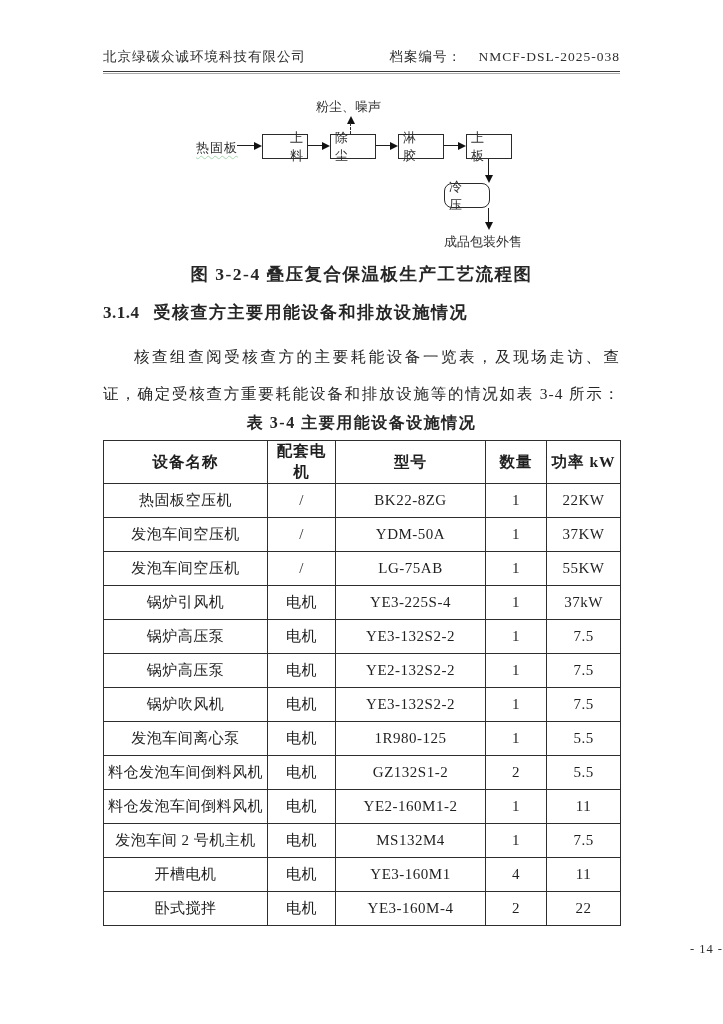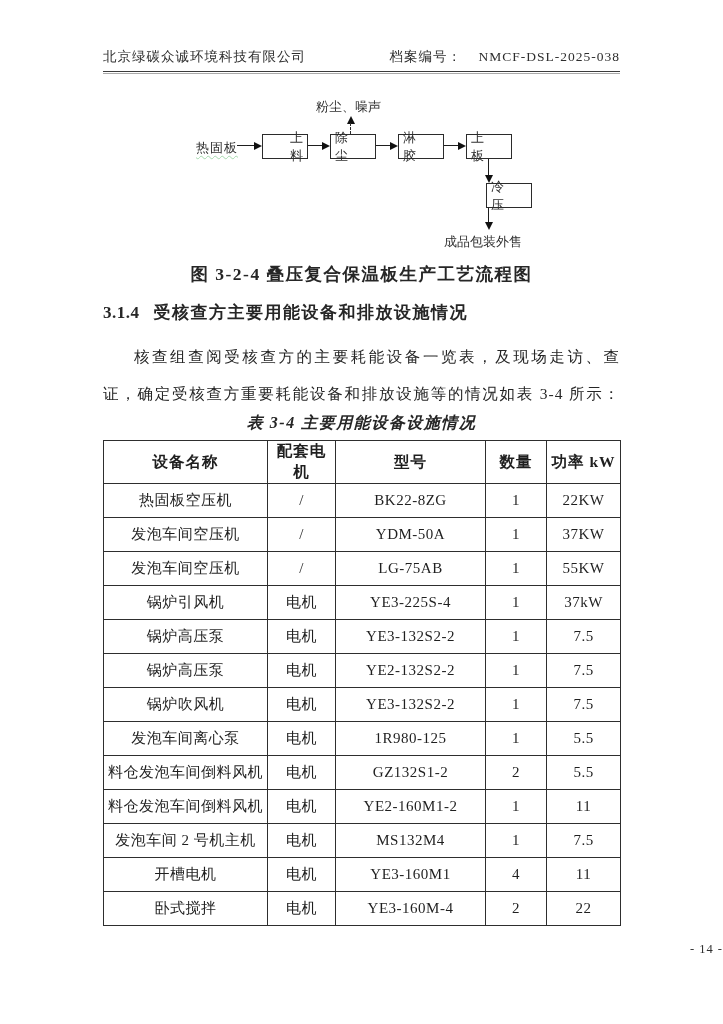--- a/index.html
+++ b/index.html
@@ -52,21 +52,21 @@
   .sec-head .num { letter-spacing:0.5px; margin-right:14px; }
   .para { position:absolute; left:103px; right:103px; top:338px; font-size:15.5px; }
   .para .pline {
     text-align:justify; text-align-last:justify; line-height:37px; letter-spacing:1px;
   }
   .para .pline.first { text-indent:2em; }
 
   
   .tbl-caption {
     position:absolute; left:103px; right:103px; top:413px;
-    text-align:center; font-weight:bold; font-size:16px; letter-spacing:1.5px;font-style:italic;
+    text-align:center; font-weight:bold; font-size:16px; letter-spacing:1.5px;
   }
   table.equip {
     position:absolute; left:103px; top:440px;
     border-collapse:collapse; table-layout:fixed; width:517px;
     font-size:15px; color:#1f1f1f;
   }
   table.equip col.c1{width:164px} table.equip col.c2{width:68px}
   table.equip col.c3{width:150px} table.equip col.c4{width:61px}
   table.equip col.c5{width:74px}
   table.equip th, table.equip td {
@@ -116,21 +116,21 @@
 
     <div class="fc-box" style="left:398px; top:39px;">淋 胶</div>
     <span class="hline" style="left:444px; top:50px; width:15px;"></span>
     <span class="arr-r" style="left:458px; top:47px;"></span>
 
     <div class="fc-box" style="left:466px; top:39px;">上 板</div>
 
     <span class="vline" style="left:488px; top:64px; height:17px;"></span>
     <span class="arr-d" style="left:485px; top:80px;"></span>
 
-    <div class="fc-box" style="left:486px; top:88px;">冷 压</div>
+    <div class="fc-box" style="left:444px; top:88px;border-radius:8px;">冷 压</div>
 
     <span class="vline" style="left:488px; top:113px; height:15px;"></span>
     <span class="arr-d" style="left:485px; top:127px;"></span>
 
     <span class="lbl" style="left:444px; top:138px;">成品包装外售</span>
   </div>
 
   <div class="fig-caption">图 3-2-4 叠压复合保温板生产工艺流程图</div>
 
   <div class="sec-head">

